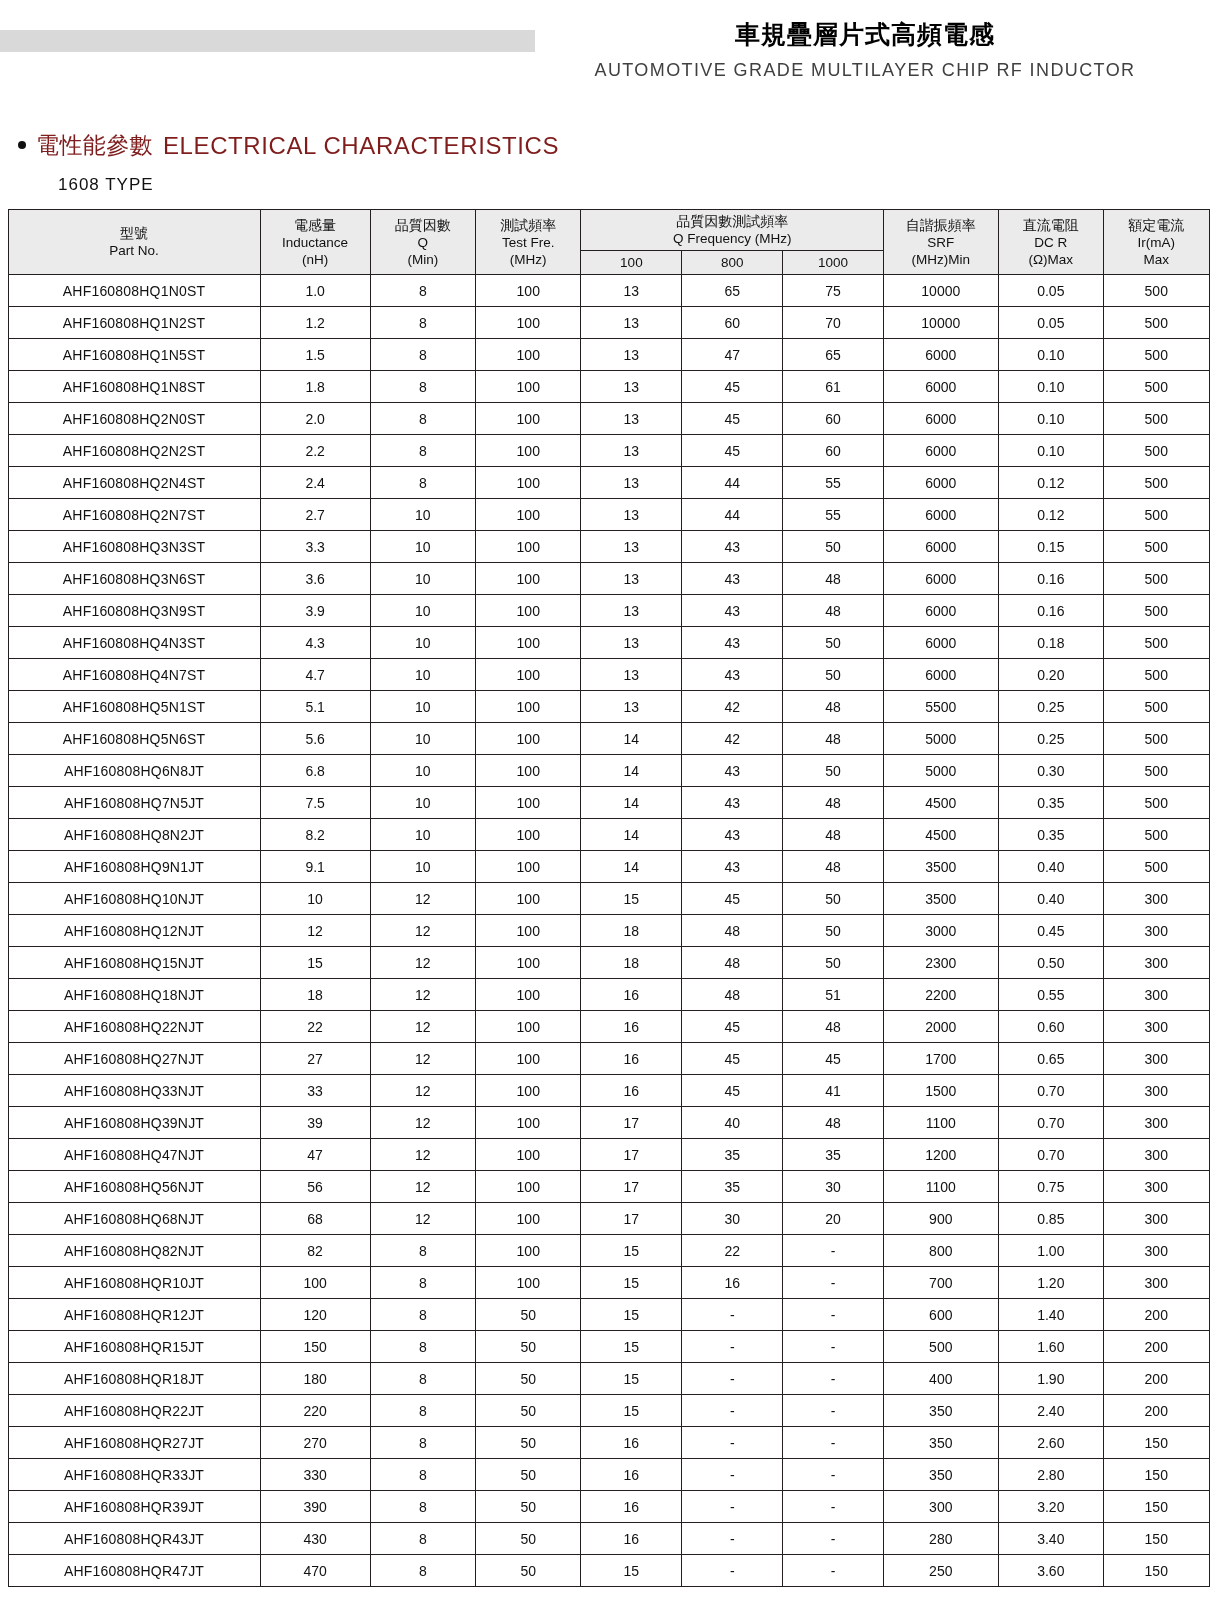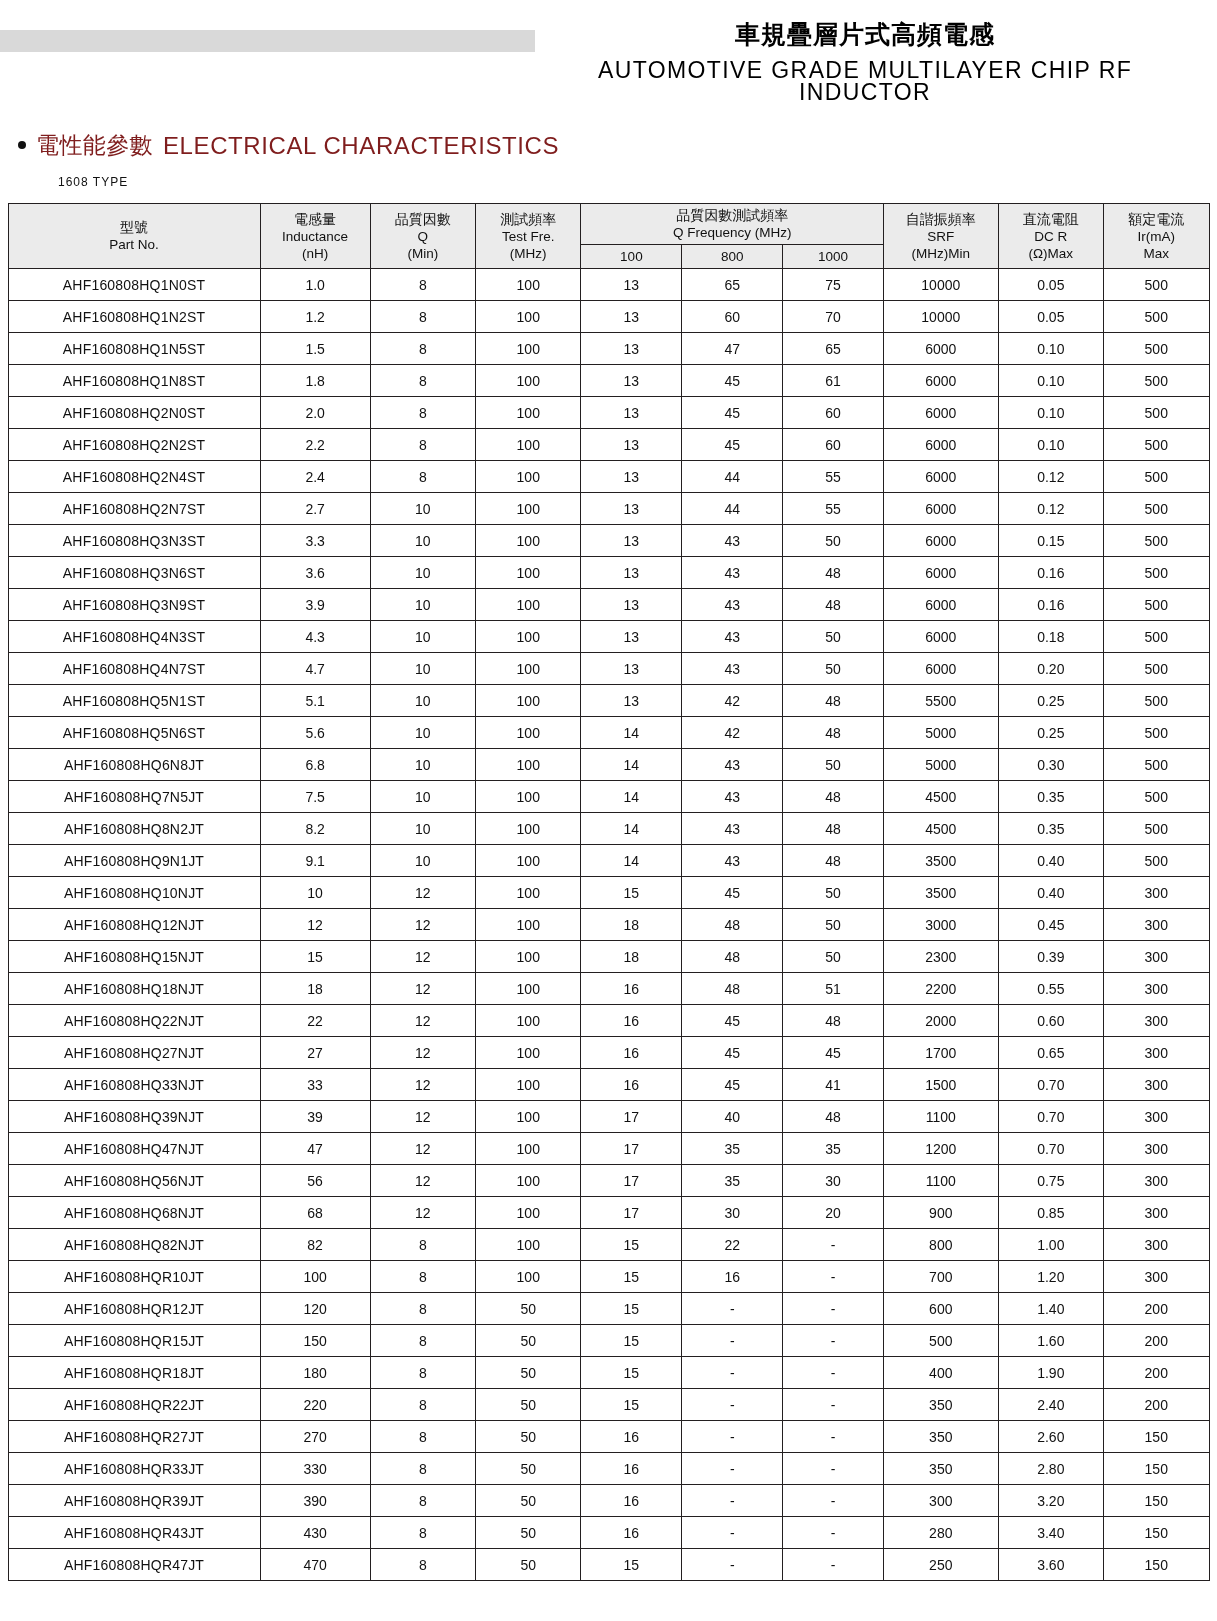--- a/index.html
+++ b/index.html
@@ -39,23 +39,23 @@
   }
   .title-cn {
     font-family: "DejaVu Sans", sans-serif;
     font-size: 25px;
     font-weight: bold;
     letter-spacing: 1px;
     color: #000;
     line-height: 32px;
   }
   .title-en {
-    font-size: 23px;
+    font-size: 18px;
     letter-spacing: 1.4px;
-    color: #000000;
+    color: #404040;
     margin-top: 8px;
     line-height: 22px;
   }
 
   
   .section {
     margin-top: 38px;
     padding-left: 18px;
   }
   .section-title {
@@ -80,21 +80,21 @@
     font-weight: normal;
   }
   .section-title .en {
     margin-left: 10px;
     font-size: 24px;
     letter-spacing: 0.6px;
   }
   .subtitle {
     margin-top: 14px;
     margin-left: 40px;
-    font-size: 12px;
+    font-size: 17px;
     letter-spacing: 1px;
     color: #111;
   }
 
   
   .table-wrap {
     margin: 14px auto 0 auto;
     width: 1202px;
   }
   table.spec {
@@ -481,21 +481,21 @@
         </tr>
         <tr>
           <td class="part">AHF160808HQ15NJT</td>
           <td>15</td>
           <td>12</td>
           <td>100</td>
           <td>18</td>
           <td>48</td>
           <td>50</td>
           <td>2300</td>
-          <td>0.39</td>
+          <td>0.50</td>
           <td>300</td>
         </tr>
         <tr>
           <td class="part">AHF160808HQ18NJT</td>
           <td>18</td>
           <td>12</td>
           <td>100</td>
           <td>16</td>
           <td>48</td>
           <td>51</td>

